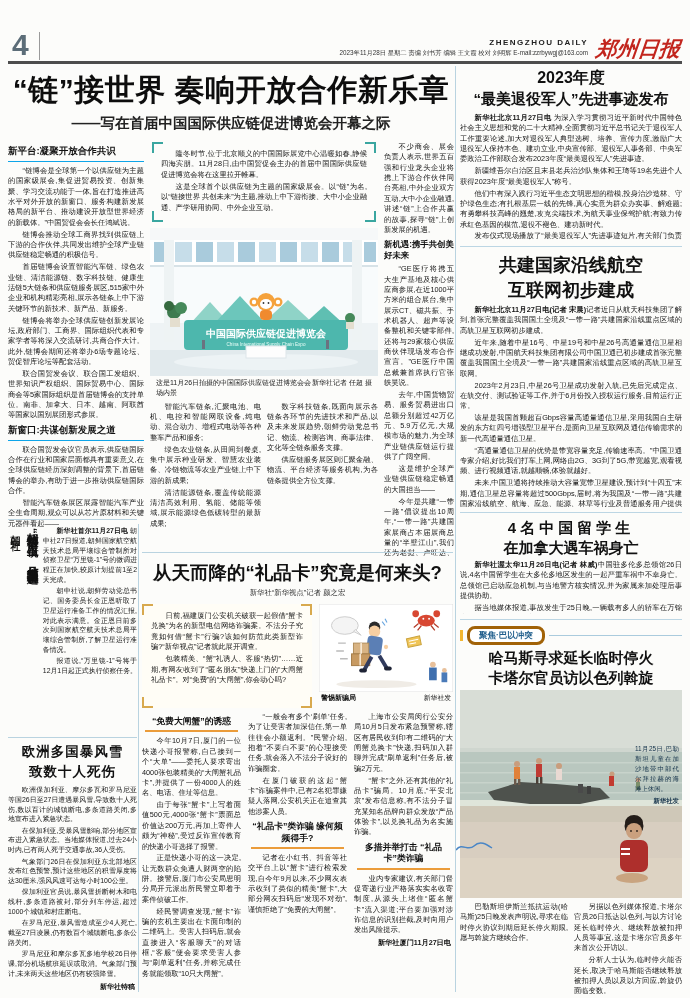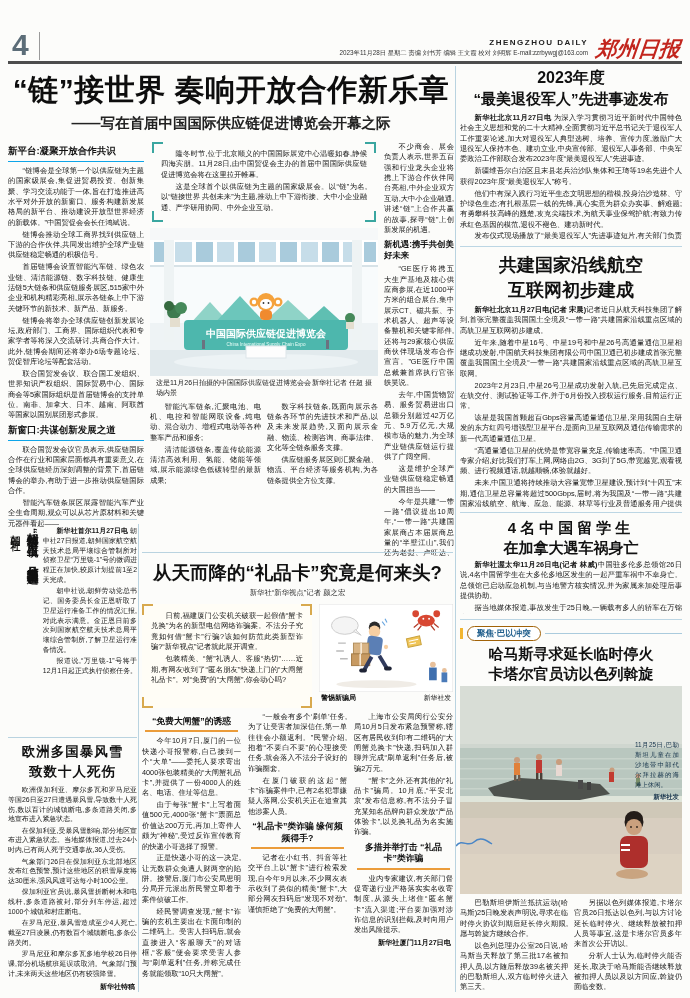--- a/index.html
+++ b/index.html
@@ -69,21 +69,21 @@
   .rt-big{font-size:18px;font-weight:900;text-align:center;margin:1px 0;}
   .rt-mid{font-size:15px;font-weight:900;text-align:center;margin:1px 0;}
   .spread{letter-spacing:4px;}
   .art-body{overflow:hidden;}
   .veterans .art-body{height:128px;}
   .satellite .art-body{height:202px;margin-top:3px;}
   .students .art-body{height:54px;margin-top:2px;}
 
   .kicker-row{display:flex;align-items:center;gap:4px;margin:1px 0 4px;}
   .kbar{width:3px;height:11px;background:#f2b630;}
-  .kicker{border:1px solid #a16207;border-radius:8px;padding:0 9px;font-size:8.5px;
+  .kicker{border:3px solid #a16207;border-radius:8px;padding:0 9px;font-size:8.5px;
           font-weight:bold;color:#1f5e8c;line-height:13px;background:#fff;}
   .kline{flex:1;height:1px;background:#aacbdd;}
 
   .beach-photo{position:relative;width:100%;height:208px;margin:2px 0 4px;}
   .beach-photo svg{display:block;width:100%;height:100%;}
   .side-cap{position:absolute;right:3px;top:54px;width:44px;font-size:6.4px;line-height:1.55;
             color:#14324a;text-align:justify;}
   .side-credit{display:block;text-align:right;margin-top:2px;font-weight:bold;}
   .squiggle{position:absolute;right:6px;top:150px;}
   .gaza-cols{display:flex;gap:6px;height:112px;overflow:hidden;}
@@ -233,24 +233,25 @@
             <rect x="176" y="112" width="3" height="9" fill="#6b7280"></rect>
           </svg>
         </div>
         <div class="caption-row">
           <span class="credit">新华社记者 任超 摄</span>
           <span>这是11月26日拍摄的中国国际供应链促进博览会会场内景</span>
         </div>
         <div class="below-cols">
           <div>
               <p class="p">智能汽车链条,汇聚电池、电机、电控和智能网联设备,纯电动、混合动力、增程式电动等各种整车产品和服务;</p>
+              <p class="p">绿色农业链条,从田间到餐桌,集中展示种业研发、智慧农业装备、冷链物流等农业产业链上中下游的新成果;</p>
               <p class="p">清洁能源链条,覆盖传统能源清洁高效利用、氢能、储能等领域,展示能源绿色低碳转型的最新成果;</p>
             </div>
           <div>
-              <p class="p">数字科技链条,既面向展示各链条各环节的先进技术和产品,以及未来发展趋势,又面向展示金融、物流、检测咨询、商事法律、文化等全链条服务支撑。</p>
+              <p class="p">数字科技链条,既面向展示各链条各环节的先进技术和产品,以及未来发展趋势,朝鲜劳动党总书记、物流、检测咨询、商事法律、文化等全链条服务支撑。</p>
               <p class="p">供应链服务展区则汇聚金融、物流、平台经济等服务机构,为各链条提供全方位支撑。</p>
             </div>
         </div>
       </div>
       <div class="mcol4">
         <div>
             <p class="p">不少商会、展会负责人表示,世界五百强和行业龙头企业将携上下游合作伙伴同台亮相,中外企业双方互动,大中小企业融通,讲述“链”上合作共赢的故事,探寻“链”上创新发展的机遇。</p>
           </div>
         <h3 class="sec-head2">新机遇:携手共创美好未来</h3>
         <div>
@@ -361,21 +362,20 @@
           <span>11月25日,巴勒斯坦儿童在加沙地带中部代尔拜拉赫的海滩上休闲。</span>
           <span class="side-credit">新华社发</span>
         </div>
         <svg class="squiggle" width="40" height="14">
           <path d="M2,10 C8,2 14,12 20,6 S32,4 38,8" stroke="#4a86c6" fill="none" stroke-width="1.5"></path>
         </svg>
       </div>
       <div class="gaza-cols">
         <div>
             <p class="p">巴勒斯坦伊斯兰抵抗运动(哈马斯)25日晚发表声明说,寻求在临时停火协议到期后延长停火期限,愿与斡旋方继续合作。</p>
-            <p class="p">以色列总理办公室26日说,哈马斯当天释放了第三批17名被扣押人员,以方随后释放39名被关押的巴勒斯坦人,双方临时停火进入第三天。</p>
           </div>
         <div>
             <p class="p">另据以色列媒体报道,卡塔尔官员26日抵达以色列,与以方讨论延长临时停火、继续释放被扣押人员等事宜,这是卡塔尔官员多年来首次公开访以。</p>
             <p class="p">分析人士认为,临时停火能否延长,取决于哈马斯能否继续释放被扣押人员以及以方回应,斡旋仍面临变数。</p>
           </div>
       </div>
     </article>
   </aside>
 
   <aside class="left-strip">

